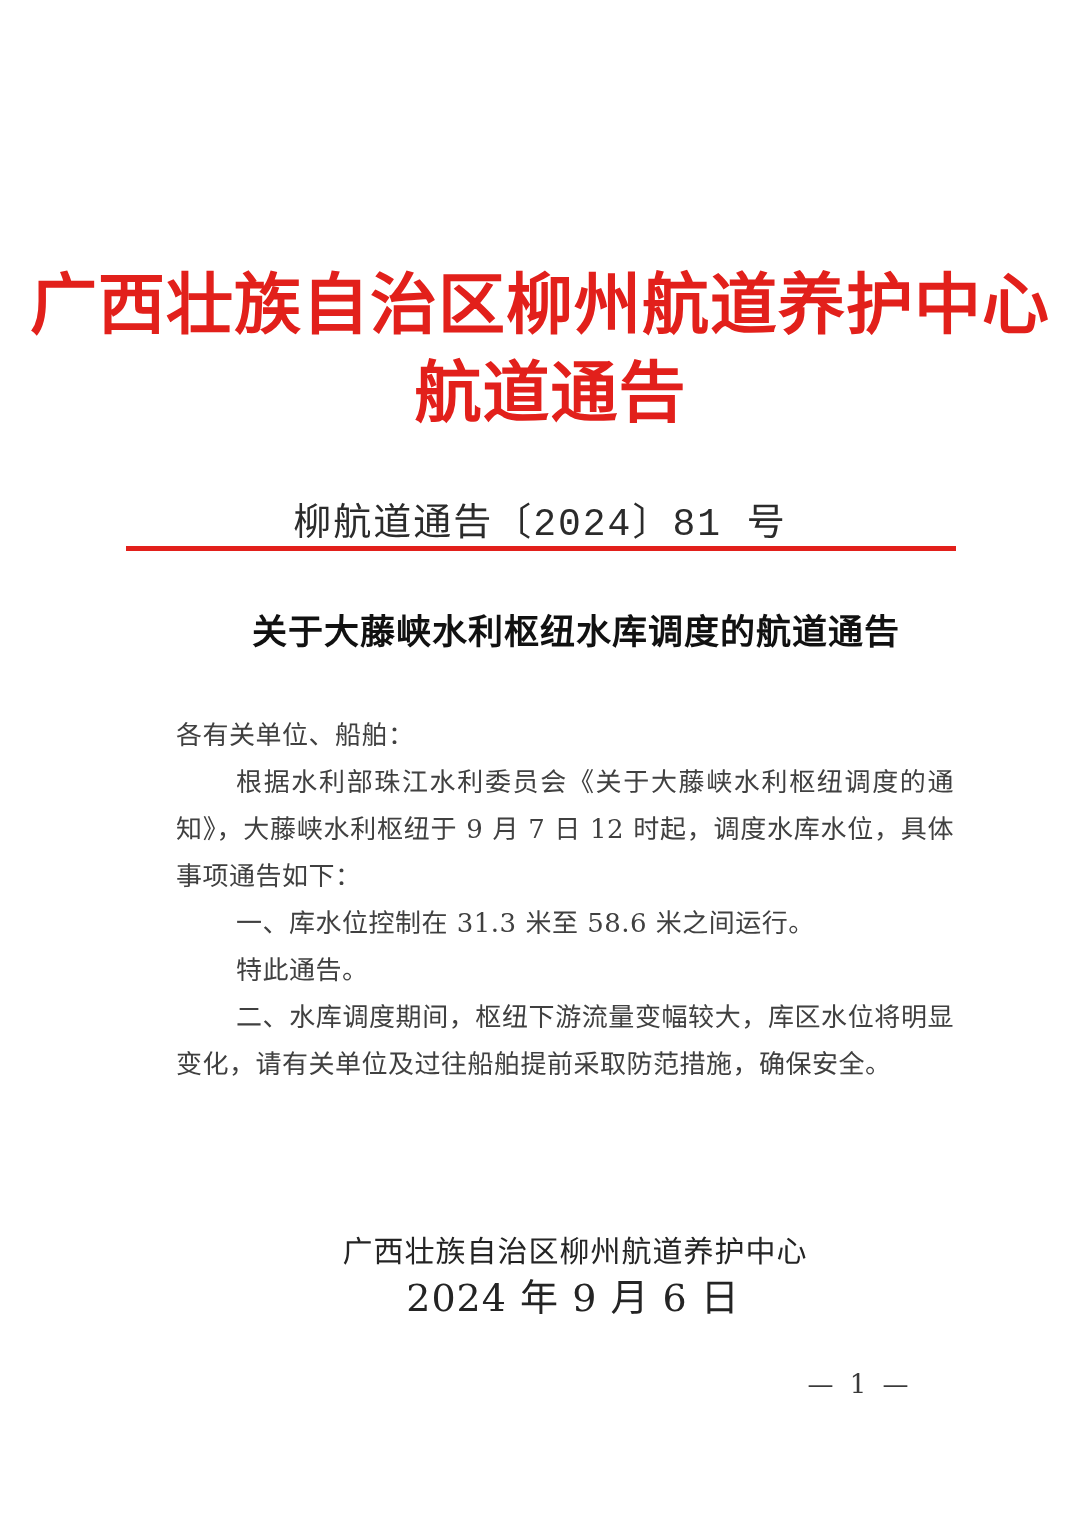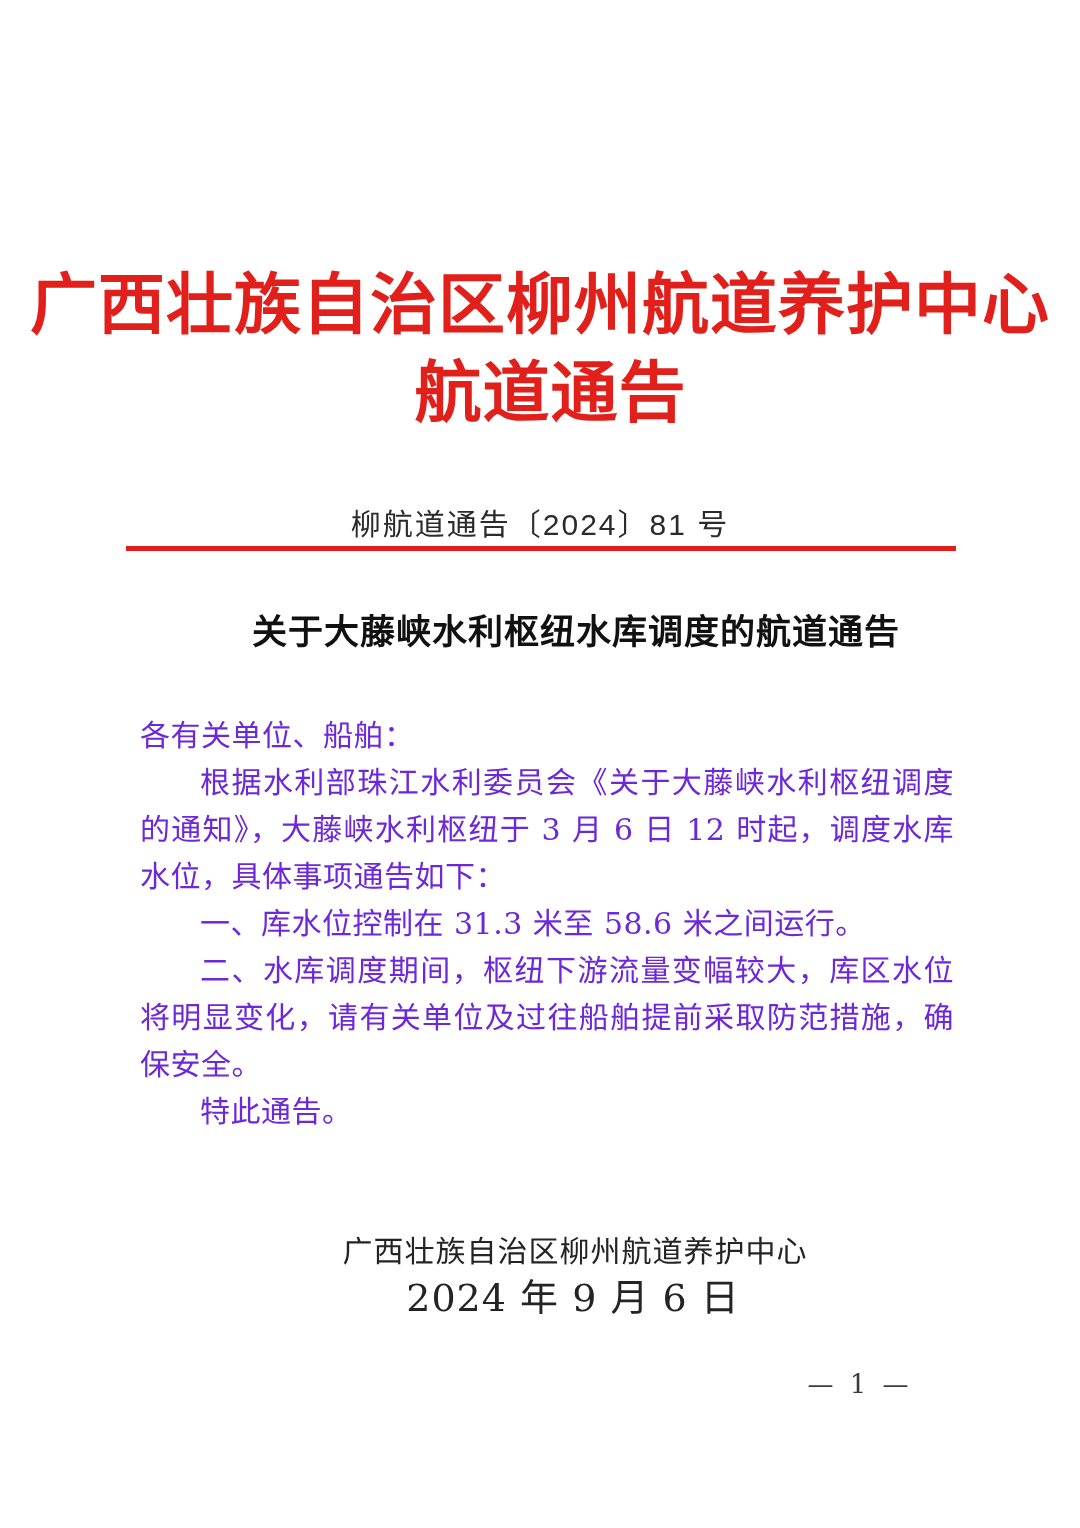--- a/index.html
+++ b/index.html
@@ -46,22 +46,22 @@
     padding-left: 21px;
   }
 
   
   .doc-number {
     position: absolute;
     left: 0;
     top: 505px;
     width: 1080px;
     text-align: center;
-    font-family: Liberation Sans, sans-serif;
-    font-size: 30px;
+    font-family: Liberation Mono, monospace;
+    font-size: 38px;
     line-height: 40px;
     color: #2b2b2b;
     letter-spacing: 2px;
   }
 
   
   .red-rule {
     position: absolute;
     left: 126px;
     top: 546px;
@@ -89,26 +89,27 @@
   
   .body-block {
     position: absolute;
     left: 140px;
     top: 712px;
     width: 814px;
   }
 
   .body-line {
     font-family: "DejaVu Serif", "Liberation Serif", serif;
-    font-size: 30px;
+    font-size: 26px;
     line-height: 47px;
-    color: #6d28d9;
+    color: #404040;
     letter-spacing: 0.5px;
     text-align: justify;
     white-space: pre-wrap;
+    margin-left: 36px;
   }
 
   .body-line.indent {
     text-indent: 60px;
   }
 
   
   .signature {
     position: absolute;
     left: 140px;
@@ -160,24 +161,24 @@
   </div>
 
   <div class="doc-number">柳航道通告〔2024〕81 号</div>
 
   <div class="red-rule"></div>
 
   <div class="doc-title">关于大藤峡水利枢纽水库调度的航道通告</div>
 
   <div class="body-block">
     <div class="body-line">各有关单位、船舶：</div>
-    <div class="body-line indent">根据水利部珠江水利委员会《关于大藤峡水利枢纽调度的通知》，大藤峡水利枢纽于 3 月 6 日 12 时起，调度水库水位，具体事项通告如下：</div>
+    <div class="body-line indent">根据水利部珠江水利委员会《关于大藤峡水利枢纽调度的通知》，大藤峡水利枢纽于 9 月 7 日 12 时起，调度水库水位，具体事项通告如下：</div>
     <div class="body-line indent">一、库水位控制在 31.3 米至 58.6 米之间运行。</div>
+    <div class="body-line indent">特此通告。</div>
     <div class="body-line indent">二、水库调度期间，枢纽下游流量变幅较大，库区水位将明显变化，请有关单位及过往船舶提前采取防范措施，确保安全。</div>
-    <div class="body-line indent">特此通告。</div>
   </div>
 
   <div class="signature">
     <div class="sign-org">广西壮族自治区柳州航道养护中心</div>
     <div class="sign-date">2024 年 9 月 6 日</div>
   </div>
 
   <div class="page-footer">— 1 —</div>
 
 </div>

